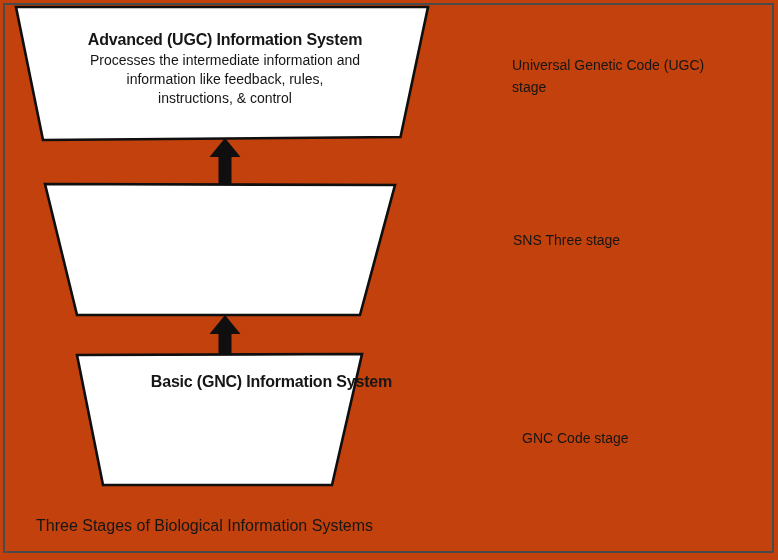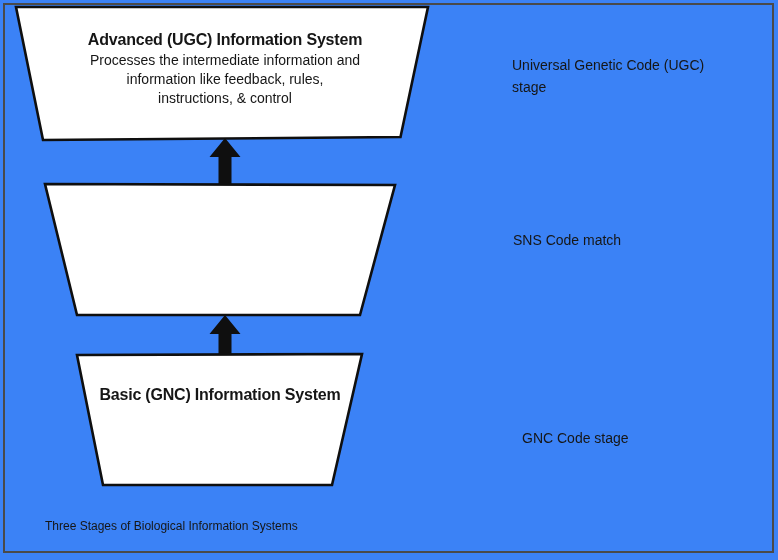--- a/index.html
+++ b/index.html
@@ -4,21 +4,21 @@
 <style>
   html, body {
     margin: 0;
     padding: 0;
     background: #ffffff;
   }
   #canvas {
     position: relative;
     width: 778px;
     height: 560px;
-    background: #3b82f6;
+    background: #c2410c;
     font-family: "Liberation Sans", sans-serif;
     color: #161616;
     overflow: hidden;
   }
   #diagram-svg {
     position: absolute;
     left: 0;
     top: 0;
   }
   .stage-text {
@@ -33,36 +33,36 @@
     letter-spacing: -0.2px;
     white-space: pre-line;
   }
   .stage-desc {
     font-size: 14px;
     line-height: 19px;
     white-space: pre-line;
   }
   .s1 { left: 53px; top: 29px; }
   .s2 { left: 48px; top: 206px; }
-  .s3 { left: 48px; top: 384px; }
+  .s3 { left: 48px; top: 371px; text-align: right; }
   .side-label {
     position: absolute;
     font-size: 14px;
     line-height: 22px;
     width: 240px;
     white-space: pre-line;
   }
   .side1 { left: 512px; top: 54px; }
   .side2 { left: 513px; top: 229px; }
   .side3 { left: 522px; top: 387px; margin-top: 40px; }
   .caption {
     position: absolute;
-    left: 45px;
+    left: 36px;
     top: 515px;
-    font-size: 12px;
+    font-size: 16px;
     line-height: 22px;
   }
 </style>
 </head>
 <body>
 
 <div id="canvas">
 
   <svg id="diagram-svg" width="778" height="560" viewBox="0 0 778 560">
 
@@ -85,18 +85,18 @@
 
   <div class="stage-text s2">
   </div>
 
   <div class="stage-text s3">
     <div class="stage-title">Basic (GNC) Information System</div>
   </div>
 
   <div class="side-label side1">Universal Genetic Code (UGC)
 stage</div>
-  <div class="side-label side2">SNS Code match</div>
+  <div class="side-label side2">SNS Three stage</div>
   <div class="side-label side3">GNC Code stage</div>
 
   <div class="caption">Three Stages of Biological Information Systems</div>
 
 </div>
 
 </body></html>

